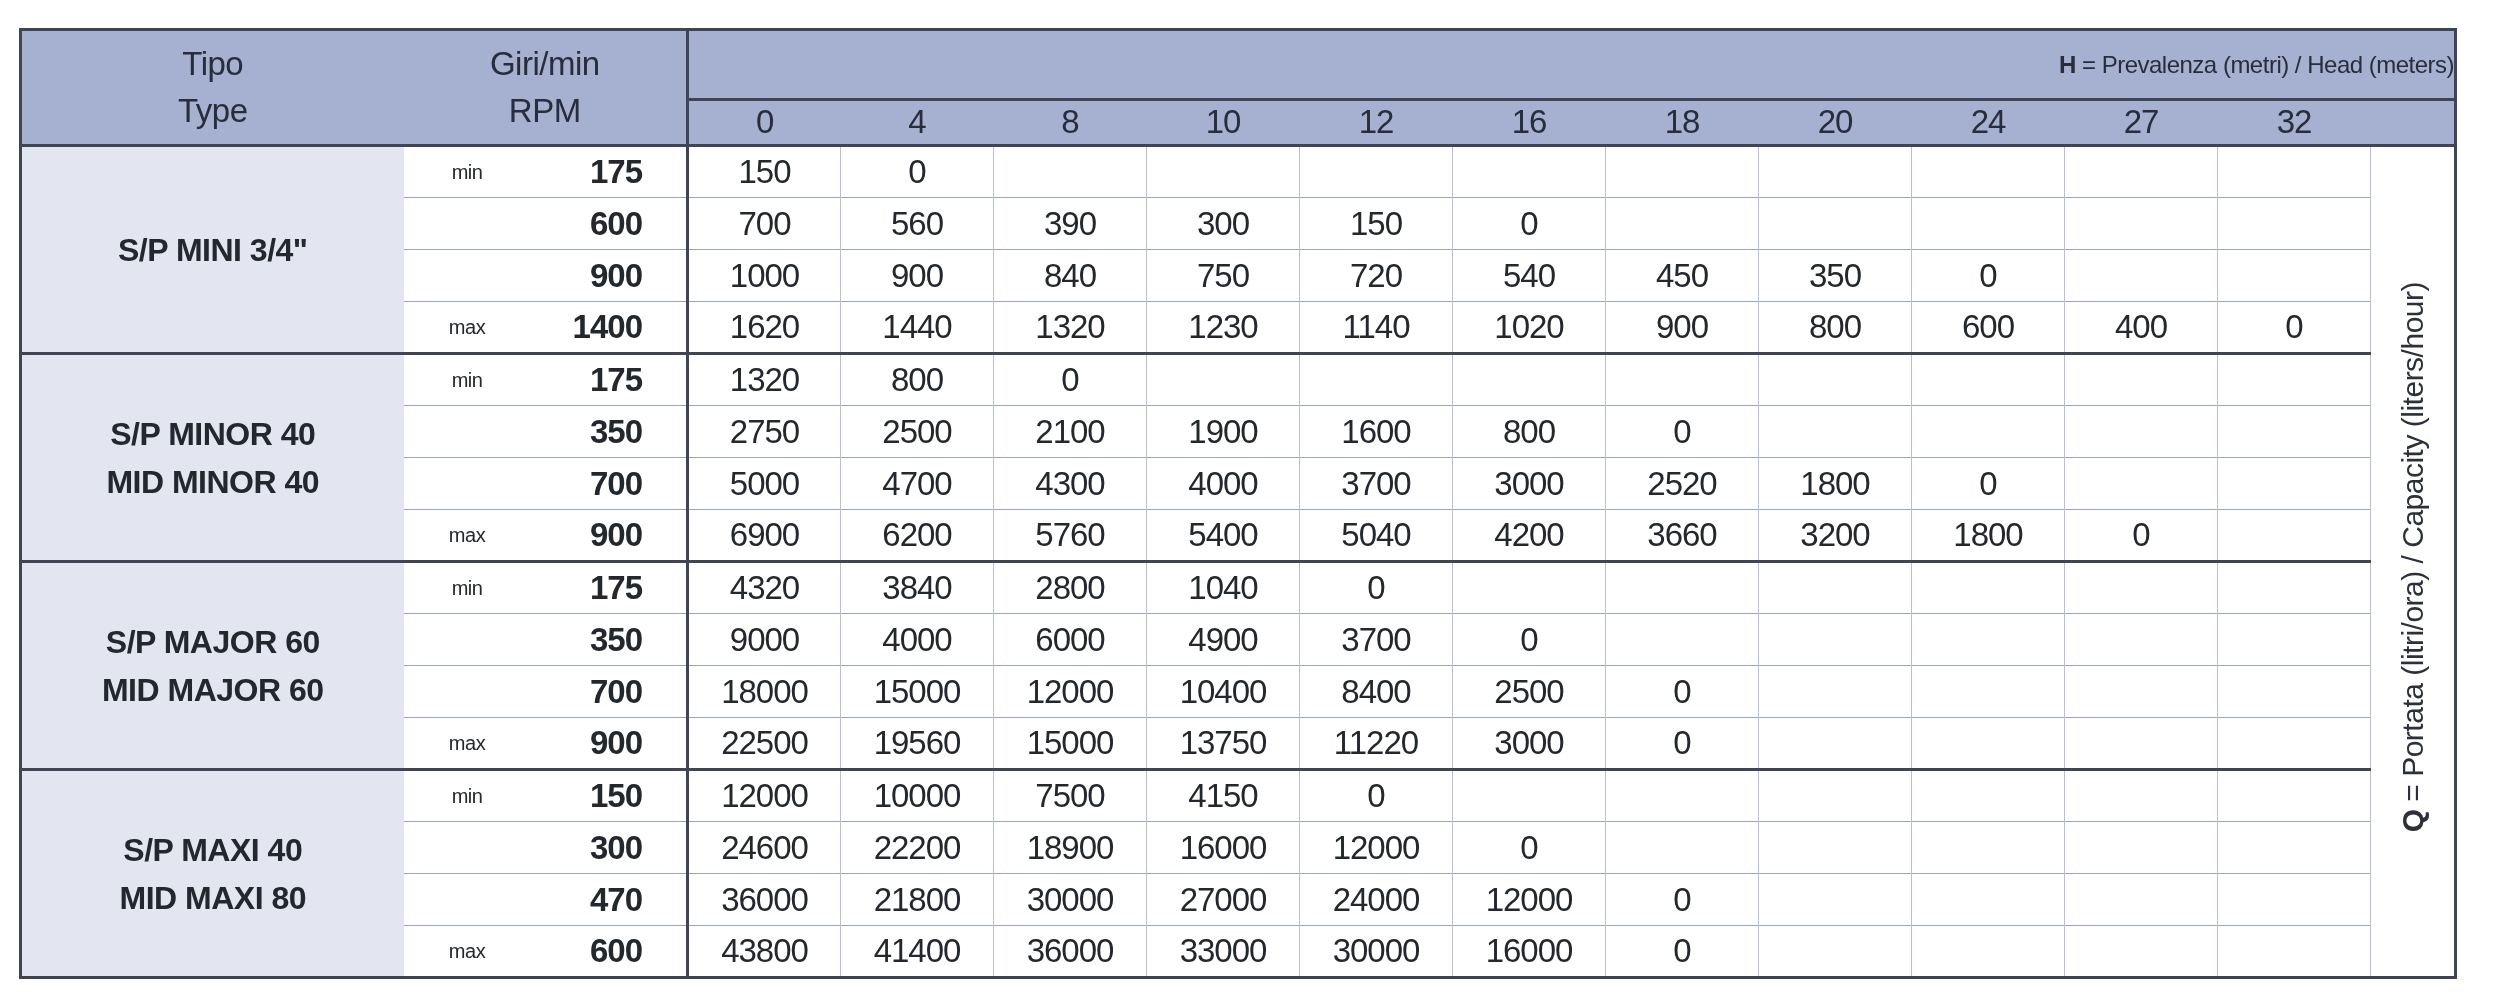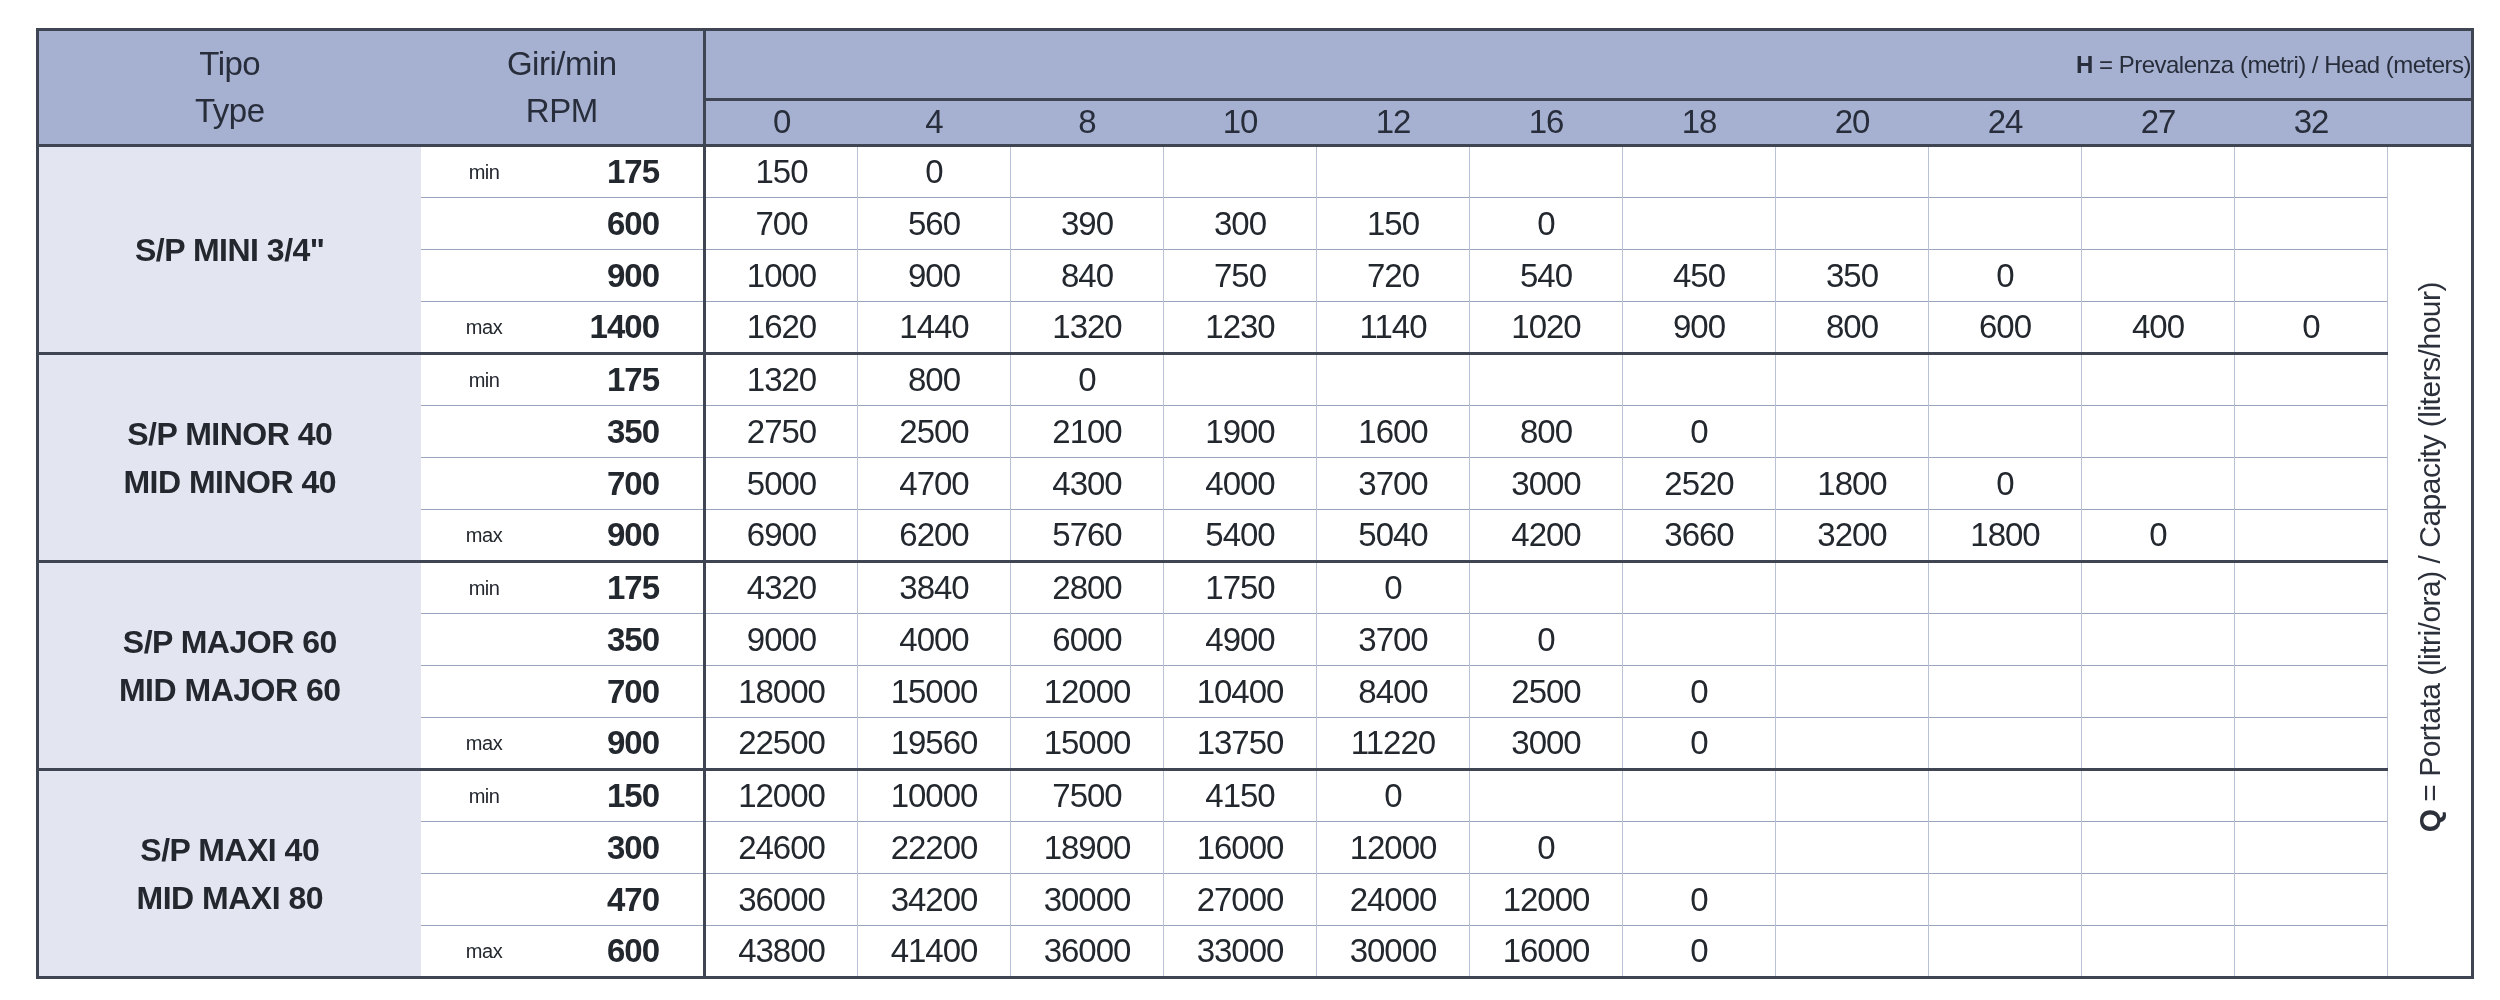--- a/index.html
+++ b/index.html
@@ -8,21 +8,21 @@
     --border-dark:#3f4552;
     --row-line:#9aa5bd;
     --col-line:#b9c1d4;
     --text:#23272e;
   }
   html,body{margin:0;padding:0;background:#ffffff;}
   body{
     width:2500px;height:1000px;position:relative;overflow:hidden;
     font-family:"Liberation Sans",sans-serif;color:var(--text);
   }
-  .sheet{position:absolute;left:36px;top:28px;}
+  .sheet{position:absolute;left:19px;top:28px;}
   table{
     border-collapse:collapse;table-layout:fixed;width:2435px;
     border:3px solid var(--border-dark);
   }
   thead th{
     background:var(--header-bg);font-weight:400;color:#272d3a;
     vertical-align:middle;padding:0;
   }
   thead tr.head-top{height:70px;}
   thead tr.head-nums{height:46px;}
@@ -247,21 +247,21 @@
         <tr class="group-first">
           <td class="type-cell" rowspan="4">
             <div>S/P MAJOR 60</div>
             <div>MID MAJOR 60</div>
           </td>
           <td class="minmax-cell">min</td>
           <td class="rpm-cell">175</td>
           <td class="val-cell first">4320</td>
           <td class="val-cell">3840</td>
           <td class="val-cell">2800</td>
-          <td class="val-cell">1750</td>
+          <td class="val-cell">1040</td>
           <td class="val-cell">0</td>
           <td class="val-cell"></td>
           <td class="val-cell"></td>
           <td class="val-cell"></td>
           <td class="val-cell"></td>
           <td class="val-cell"></td>
           <td class="val-cell"></td>
         </tr>
         <tr>
           <td class="minmax-cell"></td>
@@ -339,21 +339,21 @@
           <td class="val-cell"></td>
           <td class="val-cell"></td>
           <td class="val-cell"></td>
           <td class="val-cell"></td>
           <td class="val-cell"></td>
         </tr>
         <tr>
           <td class="minmax-cell"></td>
           <td class="rpm-cell">470</td>
           <td class="val-cell first">36000</td>
-          <td class="val-cell">34200</td>
+          <td class="val-cell">21800</td>
           <td class="val-cell">30000</td>
           <td class="val-cell">27000</td>
           <td class="val-cell">24000</td>
           <td class="val-cell">12000</td>
           <td class="val-cell">0</td>
           <td class="val-cell"></td>
           <td class="val-cell"></td>
           <td class="val-cell"></td>
           <td class="val-cell"></td>
         </tr>

